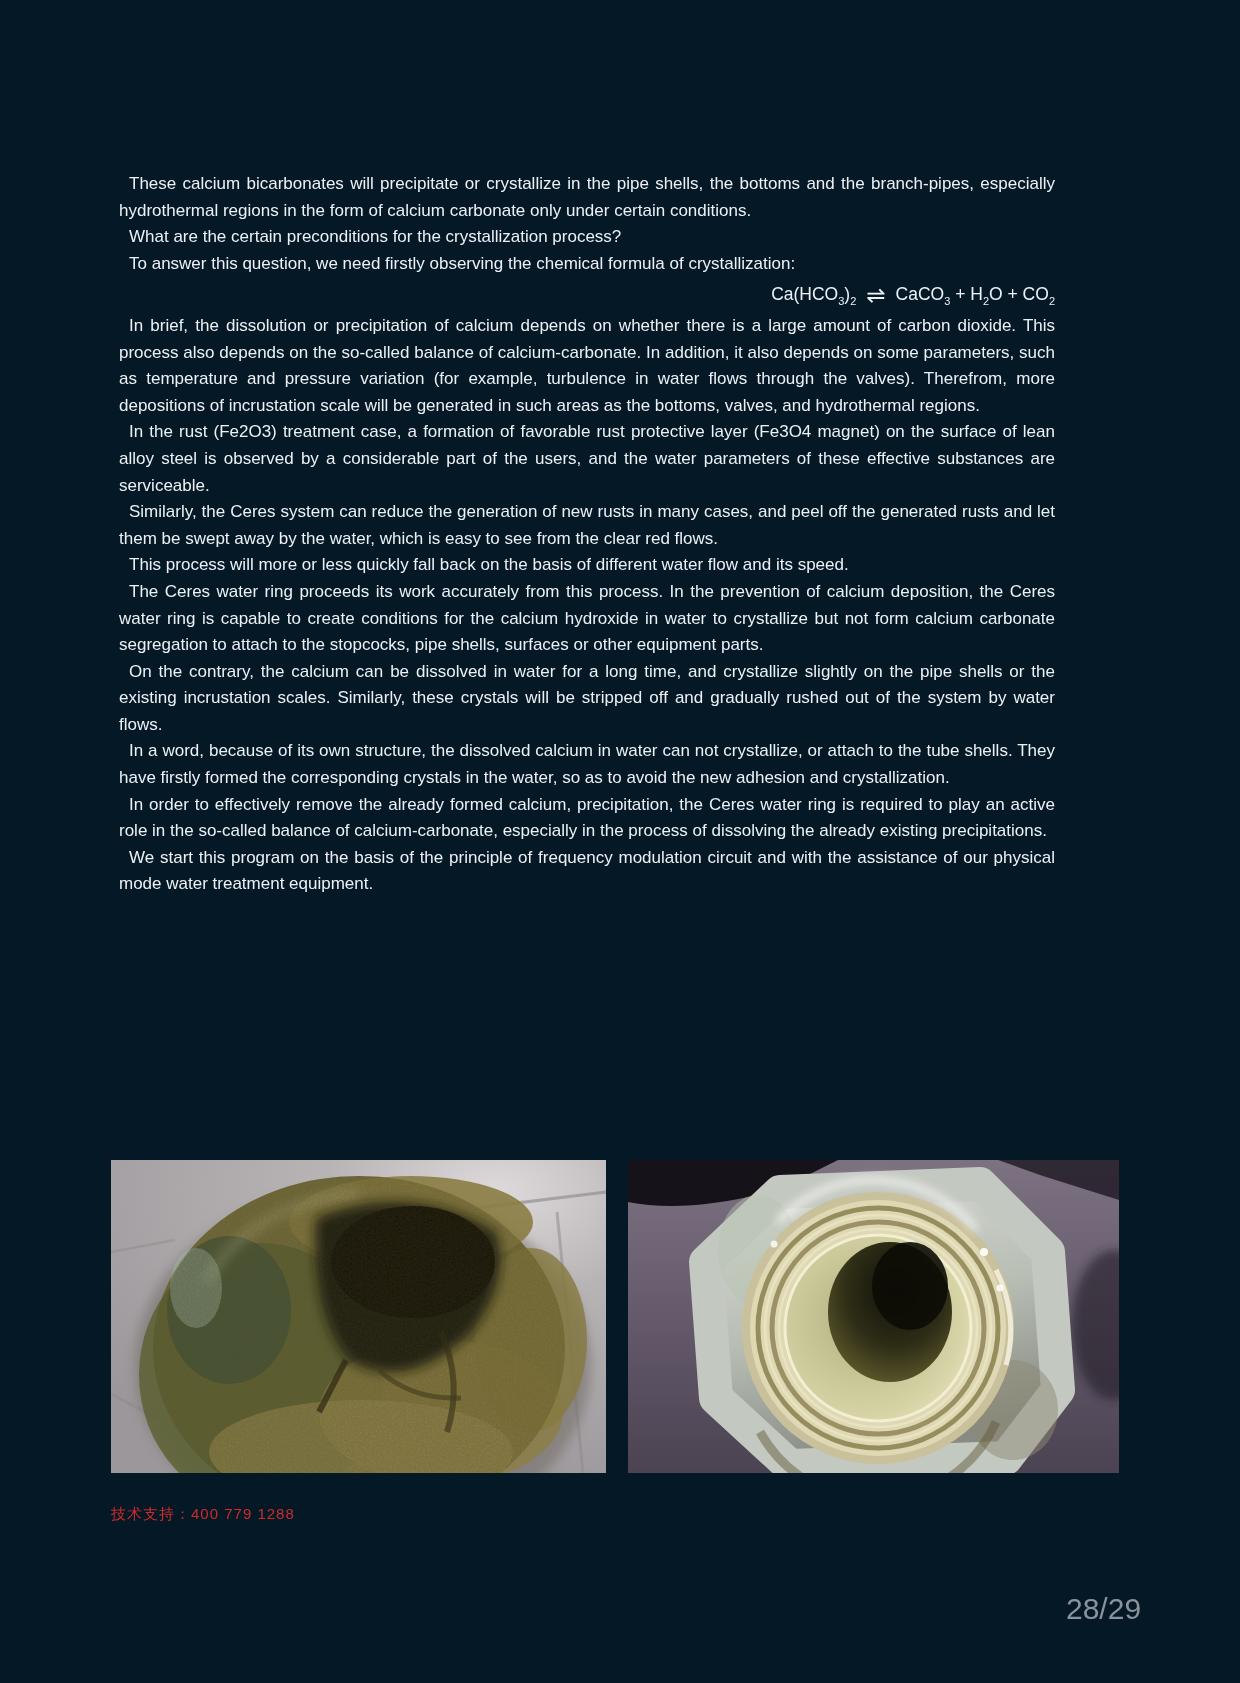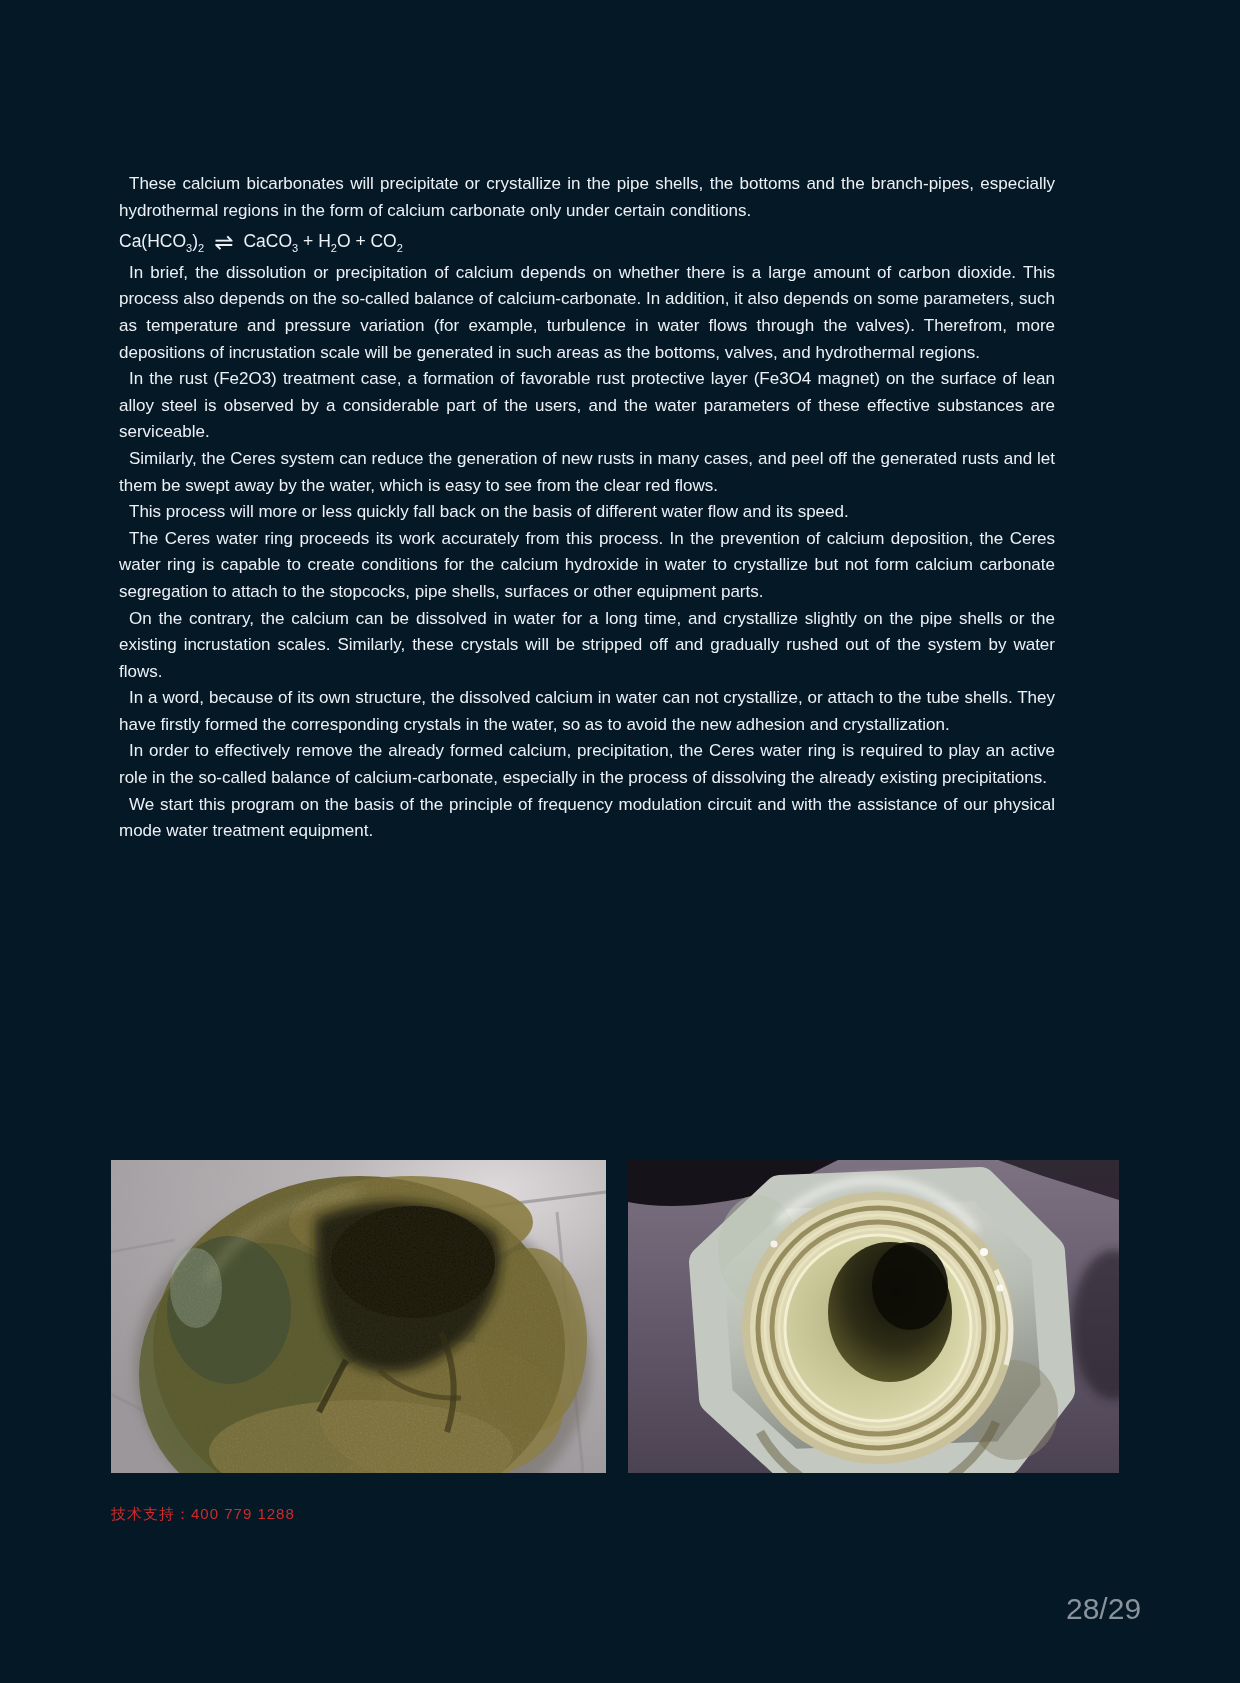--- a/index.html
+++ b/index.html
@@ -10,21 +10,21 @@
     position:relative;overflow:hidden;
   }
   .text-block{
     position:absolute;left:110px;top:171px;width:936px;
     color:#edf1f6;font-size:17px;line-height:26.6px;
     text-align:justify;
     margin-left:9px;
   }
   .text-block p{margin:0;text-indent:10px;}
   .formula{
-    text-align:left;text-indent:0;margin:4px 0;
+    text-align:right;text-indent:0;margin:4px 0;
     font-size:17.5px;white-space:nowrap;
   }
   .formula sub{font-size:11px;line-height:0;}
   .formula .arrow{font-size:23px;vertical-align:-3px;padding:0 10px;}
   .figures{
     position:absolute;left:111px;top:1160px;
     display:flex;gap:22px;
   }
   .figures figure{margin:0;padding:0;font-size:0;line-height:0;}
   .support-line{
@@ -34,20 +34,22 @@
   .page-number{
     position:absolute;left:1066px;top:1592px;
     color:#8a929c;font-size:30px;
   }
 </style>
 </head>
 <body>
 
 <main class="text-block">
   <p>These calcium bicarbonates will precipitate or crystallize in the pipe shells, the bottoms and the branch-pipes, especially hydrothermal regions in the form of calcium carbonate only under certain conditions.</p>
+  <p>What are the certain preconditions for the crystallization process?</p>
+  <p>To answer this question, we need firstly observing the chemical formula of crystallization:</p>
 
   <div class="formula"><span>Ca(HCO</span><sub>3</sub><span>)</span><sub>2</sub><span class="arrow">⇌</span><span>CaCO</span><sub>3</sub><span> + H</span><sub>2</sub><span>O + CO</span><sub>2</sub></div>
 
   <p>In brief, the dissolution or precipitation of calcium depends on whether there is a large amount of carbon dioxide. This process also depends on the so-called balance of calcium-carbonate. In addition, it also depends on some parameters, such as temperature and pressure variation (for example, turbulence in water flows through the valves). Therefrom, more depositions of incrustation scale will be generated in such areas as the bottoms, valves, and hydrothermal regions.</p>
   <p>In the rust (Fe2O3) treatment case, a formation of favorable rust protective layer (Fe3O4 magnet) on the surface of lean alloy steel is observed by a considerable part of the users, and the water parameters of these effective substances are serviceable.</p>
   <p>Similarly, the Ceres system can reduce the generation of new rusts in many cases, and peel off the generated rusts and let them be swept away by the water, which is easy to see from the clear red flows.</p>
   <p>This process will more or less quickly fall back on the basis of different water flow and its speed.</p>
   <p>The Ceres water ring proceeds its work accurately from this process. In the prevention of calcium deposition, the Ceres water ring is capable to create conditions for the calcium hydroxide in water to crystallize but not form calcium carbonate segregation to attach to the stopcocks, pipe shells, surfaces or other equipment parts.</p>
   <p>On the contrary, the calcium can be dissolved in water for a long time, and crystallize slightly on the pipe shells or the existing incrustation scales. Similarly, these crystals will be stripped off and gradually rushed out of the system by water flows.</p>
   <p>In a word, because of its own structure, the dissolved calcium in water can not crystallize, or attach to the tube shells. They have firstly formed the corresponding crystals in the water, so as to avoid the new adhesion and crystallization.</p>

